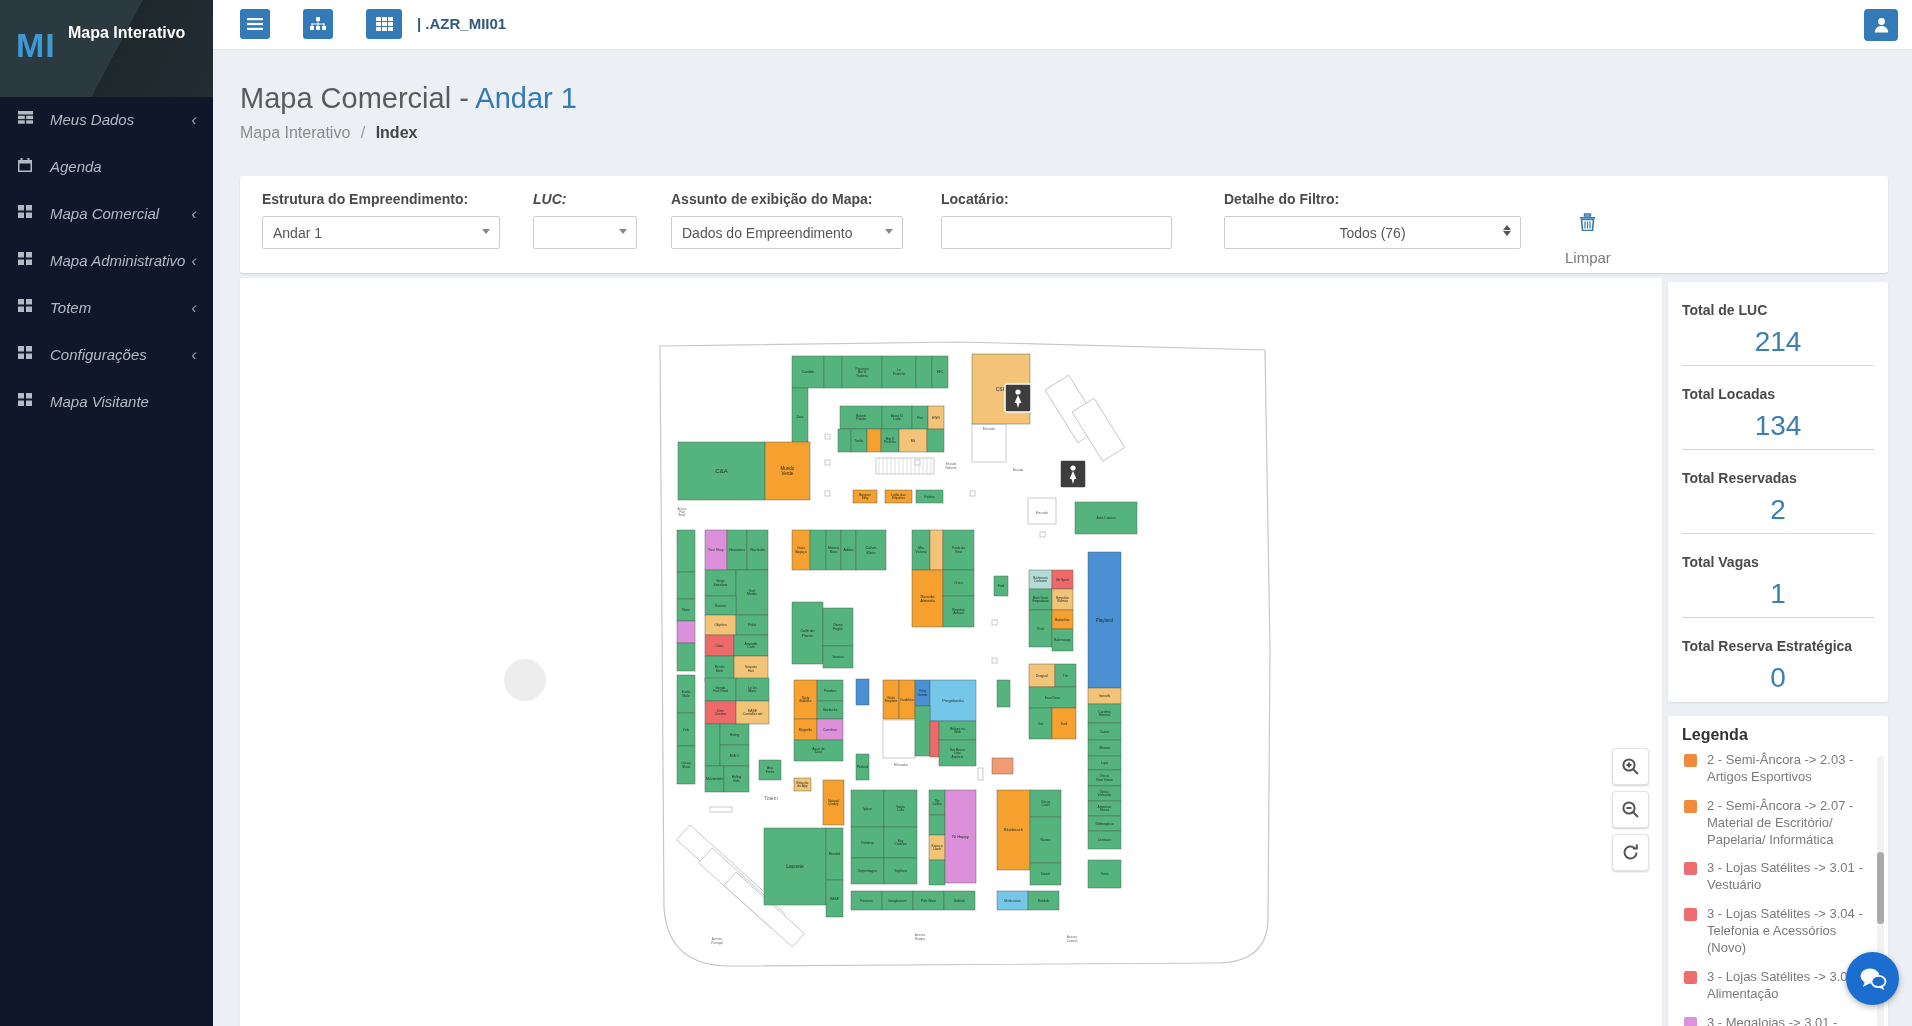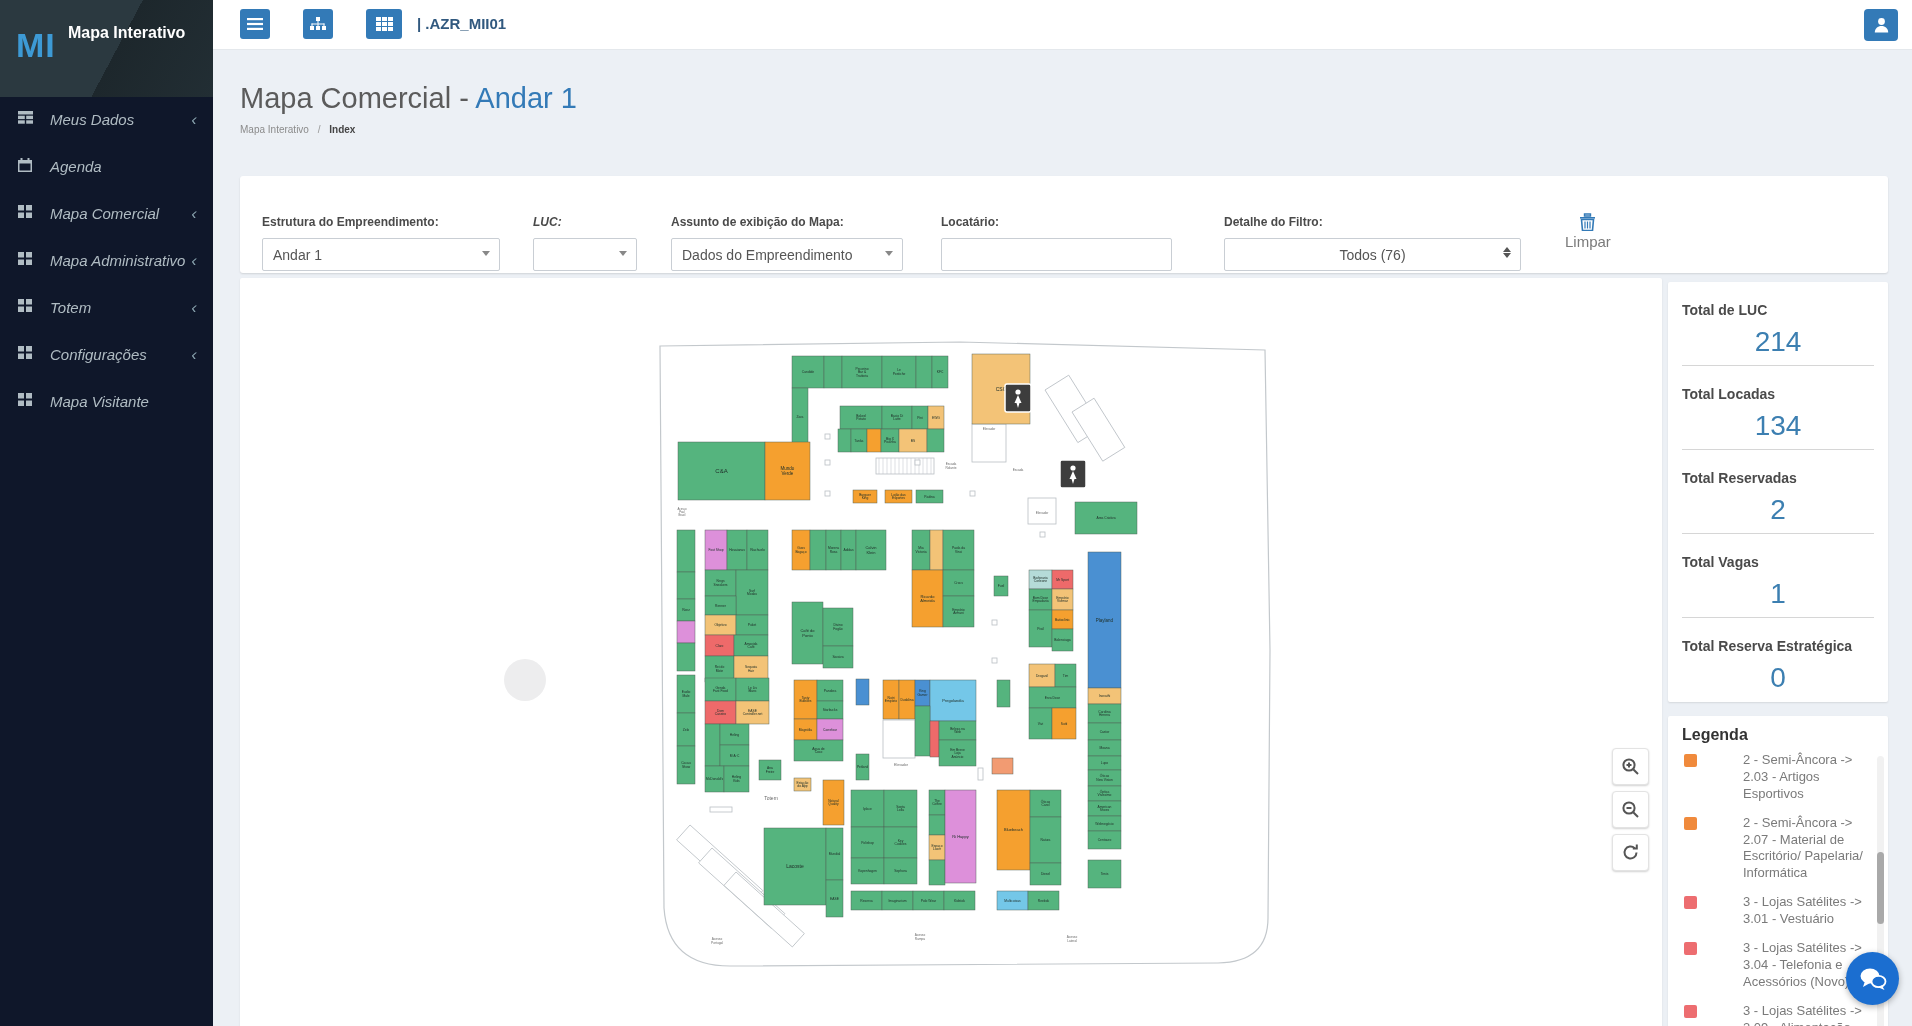--- a/index.html
+++ b/index.html
@@ -28,44 +28,44 @@
     cursor:pointer; }
   .nav-btn svg { display:block; }
   .env-label { position:absolute; left:204px; top:15px; font-size:15px; font-weight:bold; color:#31597f; }
   .user-btn { position:absolute; right:14px; top:9px; width:34px; height:32px; background:#337ab7;
     border:none; border-radius:4px; display:flex; align-items:center; justify-content:center; cursor:pointer;}
 
   
   .content { position:absolute; left:213px; top:66px; width:1833px; height:976px; }
   .page-title { position:absolute; left:27px; top:16px; font-size:29px; color:#5b5b5b; font-weight:400;}
   .page-title .hl { color:#337ab7; }
-  .breadcrumb { position:absolute; left:27px; top:58px; font-size:10px; color:#8b8b8b; }
+  .breadcrumb { position:absolute; left:27px; top:58px; font-size:16px; color:#8b8b8b; }
   .breadcrumb .bc-sep { margin:0 6px; color:#9a9a9a; }
   .breadcrumb .bc-active { color:#444; font-weight:bold; }
 
   
   .filter-box { position:absolute; left:27px; top:110px; width:1648px; height:97px;
     background:#fff; border-radius:3px; box-shadow:0 1px 2px rgba(0,0,0,.12);
     padding:15px 22px 0 22px; display:flex; align-items:flex-start; }
   .ffield { display:flex; flex-direction:column; }
-  .ffield label { font-size:12px; font-weight:bold; color:#4a4a4a; margin-bottom:9px;margin-top:24px; }
+  .ffield label { font-size:14px; font-weight:bold; color:#4a4a4a; margin-bottom:9px; }
   .fcontrol { height:33px; border:1px solid #c9ced4; border-radius:2px; background:#fff;
     font-size:14px; color:#555; display:flex; align-items:center; padding:0 10px; cursor:pointer; position:relative;}
   .fcontrol .caret { position:absolute; right:9px; top:12px; width:0; height:0;
     border-left:4px solid transparent; border-right:4px solid transparent; border-top:5px solid #888; }
   .fcontrol.center { justify-content:center; }
   .updown { position:absolute; right:9px; top:8px; display:flex; flex-direction:column; gap:1px;}
   .updown i { width:0;height:0;border-left:4px solid transparent;border-right:4px solid transparent; display:block;}
   .updown i.up { border-bottom:5px solid #555; }
   .updown i.down { border-top:5px solid #555; }
   .f0{width:238px;margin-right:33px;} .f1{width:104px;margin-right:34px;font-style:italic;}
   .f2{width:231px;margin-right:52px;} .f3{width:232px;margin-right:38px;}
   .f4{width:229px;margin-right:38px;} .f5{width:297px;margin-right:44px;}
   .clear-btn { margin-top:22px; background:none; border:none; cursor:pointer; text-align:center;
-    color:#7b7b7b; font-size:15px; display:flex; flex-direction:column; align-items:center; gap:2px;}
+    color:#7b7b7b; font-size:15px; display:flex; flex-direction:column; align-items:center; gap:18px;}
   .clear-btn svg { display:block; }
 
   
   .map-box { position:absolute; left:27px; top:212px; width:1422px; height:798px;
     background:#fff; border-radius:2px; box-shadow:0 1px 2px rgba(0,0,0,.10); overflow:hidden; }
   .plan-svg { position:absolute; left:380px; top:42px; }
   .ghost-circle { position:absolute; left:264px; top:381px; width:42px; height:42px;
     border-radius:50%; background:#ededee; }
   .map-ctrl { position:absolute; left:1372px; width:37px; height:37px; background:#fff;
     border:1px solid #e3e3e3; border-radius:4px; box-shadow:0 1px 2px rgba(0,0,0,.18);
@@ -76,21 +76,21 @@
   .stats-box { position:absolute; left:1455px; top:216px; width:220px; height:420px;
     background:#fff; border-radius:2px; box-shadow:0 1px 2px rgba(0,0,0,.10); padding:0 14px; }
   .stat-row { height:84px; border-bottom:1px solid #d6d6d6; padding-top:20px; }
   .stat-row:last-child { border-bottom:none; }
   .stat-label { font-size:14px; font-weight:bold; color:#4a4a4a; }
   .stat-value { text-align:center; font-size:28px; color:#3c7fb1; margin-top:8px; }
 
   .legend-box { position:absolute; left:1455px; top:650px; width:220px; height:360px;
     background:#fff; border-radius:2px; box-shadow:0 1px 2px rgba(0,0,0,.10); padding:10px 14px; }
   .legend-title { font-size:16px; font-weight:bold; color:#333; margin-bottom:8px; }
-  .legend-item { display:flex; margin-bottom:12px;gap:36px; }
+  .legend-item { display:flex; margin-bottom:12px; }
   .legend-swatch { width:13px; height:13px; border-radius:2px; margin:2px 10px 0 2px; flex:none; }
   .legend-text { font-size:13px; color:#7a7a7a; line-height:1.3; width:160px; }
   .legend-scroll { position:absolute; right:4px; top:40px; width:7px; height:300px;
     background:#f1f1f1; border-radius:4px; }
   .legend-thumb { position:absolute; left:0; top:96px; width:7px; height:72px;
     background:#a9a9a9; border-radius:4px; }
 
   .chat-btn { position:absolute; left:1846px; top:952px; width:53px; height:53px; border-radius:50%;
     background:#1b6ed0; border:none; box-shadow:0 2px 6px rgba(0,0,0,.3);
     display:flex; align-items:center; justify-content:center; cursor:pointer; z-index:40;}

